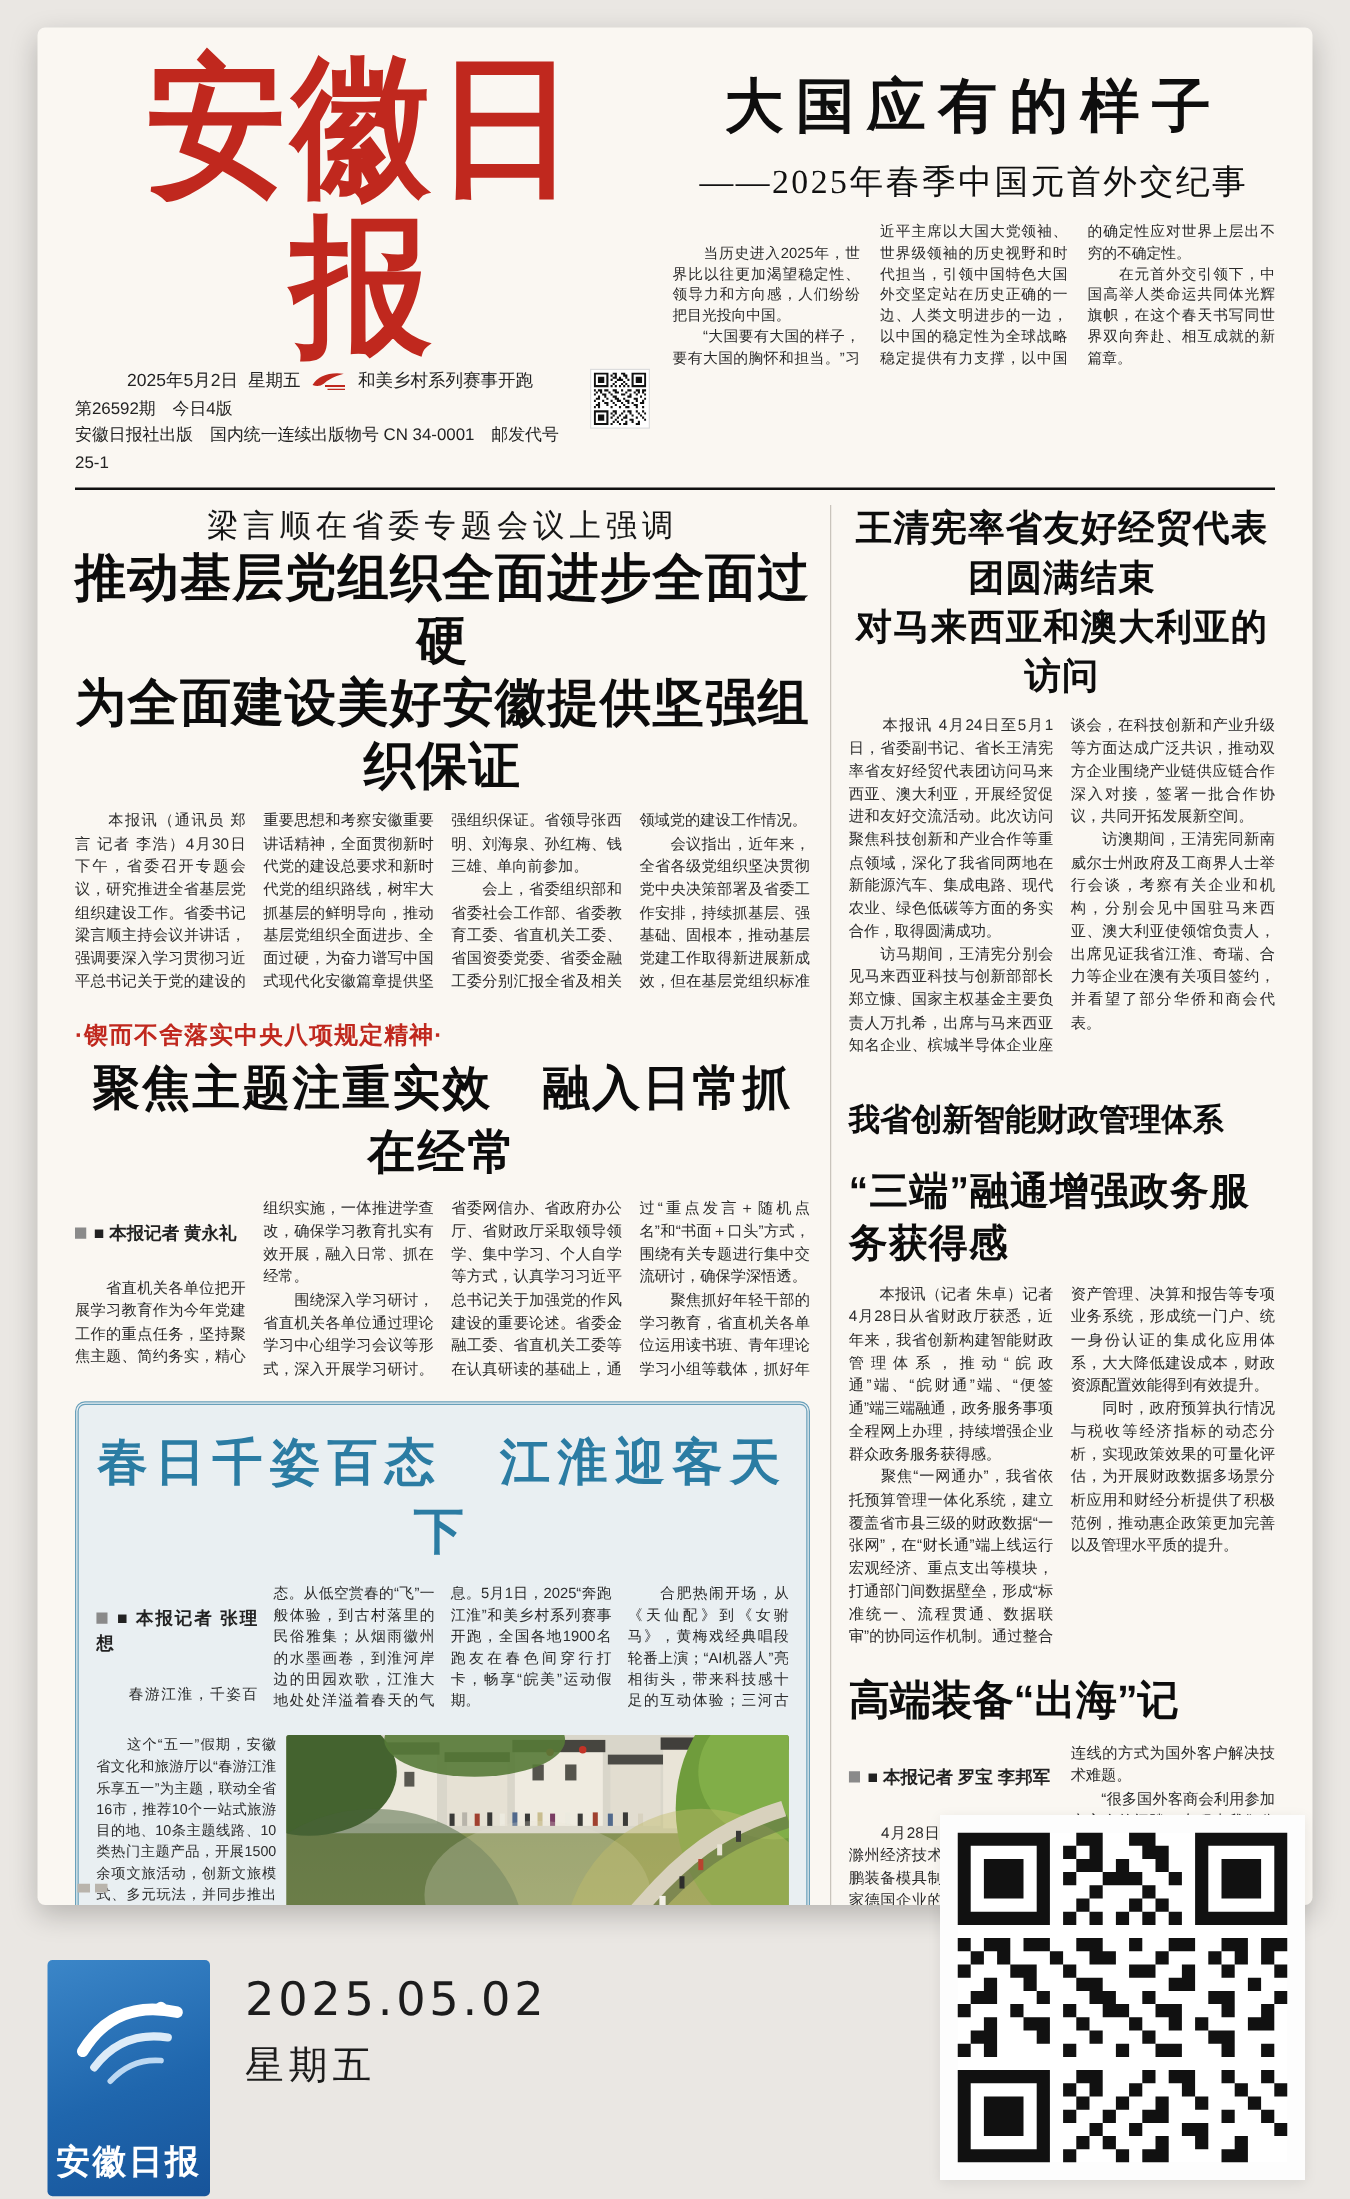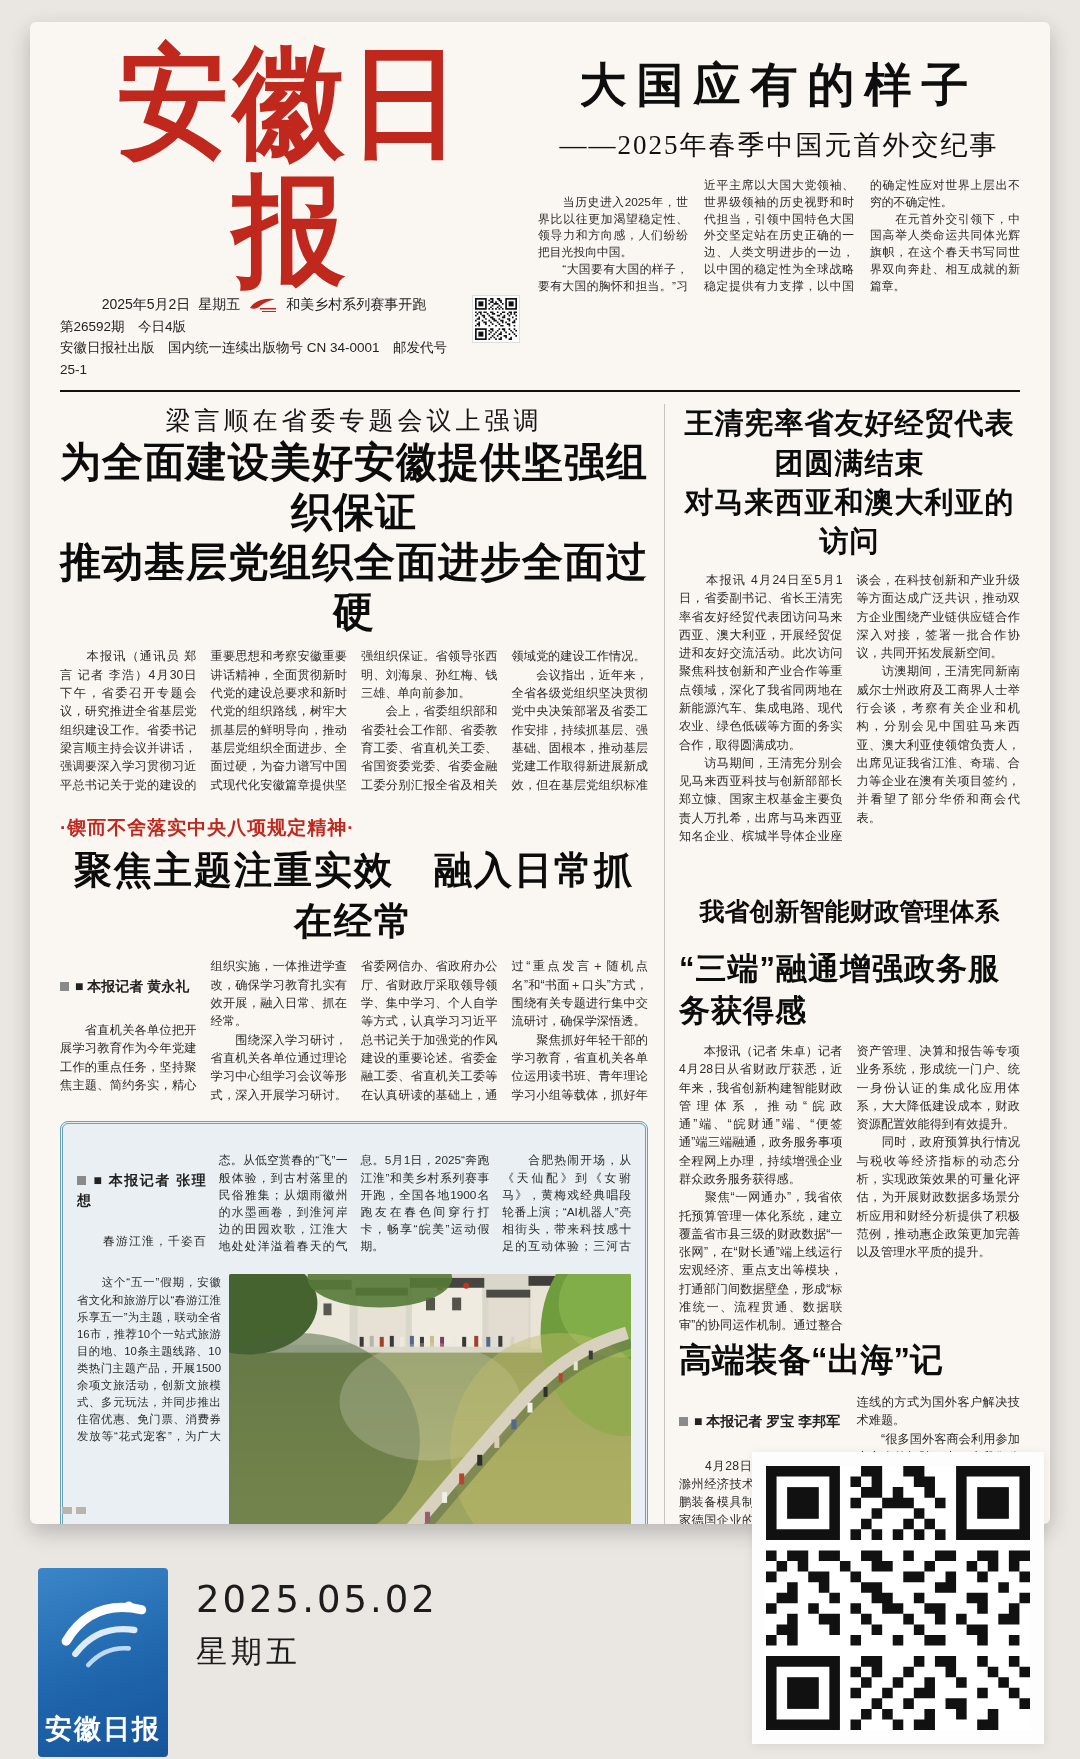--- a/index.html
+++ b/index.html
@@ -42,24 +42,24 @@
   .cols4 { column-count:4; height:156px; }
   .red-kicker { color:#c0281e; font-weight:bold; font-size:19px; margin:12px 0 4px 0; letter-spacing:1px; }
   .focus-hl { font-size:38px; font-weight:bold; text-align:center; letter-spacing:2px; color:#0c0c0c; margin:2px 0 6px 0; }
   .byline { font-size:14px; font-weight:bold; color:#222; margin-bottom:6px; display:block; white-space:normal; }
   .byline .sq { display:inline-block; width:9px; height:9px; background:#8a8a8a; margin-right:6px; }
 
   
   .visit-hl { font-size:29px; font-weight:bold; text-align:center; line-height:1.35; letter-spacing:1px; color:#0c0c0c; }
   .cols2 { column-count:2; }
   .visit-body { height:292px; margin-top:10px; }
-  .fin-kicker { font-size:25px; font-weight:bold; margin-top:32px; color:#0c0c0c;text-align:center; }
+  .fin-kicker { font-size:25px; font-weight:bold; margin-top:16px; color:#0c0c0c; }
   .fin-hl { font-size:31px; font-weight:bold; letter-spacing:1px; margin-top:20px; color:#0c0c0c; }
   .fin-body { height:296px; margin-top:10px; }
-  .equip-hl { font-size:33px; font-weight:bold; color:#0c0c0c; }
+  .equip-hl { font-size:33px; font-weight:bold; margin-top:16px; color:#0c0c0c; }
   .equip-body { height:196px; }
 
   
   .feature { margin-top:14px; border:3px double #69a0ba; border-radius:8px; background:#e9eff2;
              padding:14px 14px 8px 14px; height:672px; overflow:hidden; position:relative; }
   .feat-title { text-align:center; font-family:"Liberation Serif","DejaVu Serif",serif; font-weight:bold;
                 color:#2b7ca3; font-size:40px; letter-spacing:6px; margin-top:4px; }
   .feat-intro { margin-top:14px; column-count:4; column-gap:13px; column-fill:auto; height:112px; overflow:hidden;
                 font-size:11.8px; line-height:1.45; text-align:justify; color:#2b2b2b; white-space:pre-line; }
   .feat-lower { display:flex; margin-top:10px; height:452px; }
@@ -146,37 +146,38 @@
       </div>
     </div>
 
     <div class="rule"></div>
 
     <div class="grid">
 
       <div class="col-left">
 
         <div class="kicker">梁言顺在省委专题会议上强调</div>
+        <div class="main-hl">推动基层党组织全面进步全面过硬</div>
         <div class="main-hl">为全面建设美好安徽提供坚强组织保证</div>
-        <div class="main-hl">推动基层党组织全面进步全面过硬</div>
         <div class="body-cols cols4">　　本报讯（通讯员 郑言 记者 李浩）4月30日下午，省委召开专题会议，研究推进全省基层党组织建设工作。省委书记梁言顺主持会议并讲话，强调要深入学习贯彻习近平总书记关于党的建设的重要思想和考察安徽重要讲话精神，全面贯彻新时代党的建设总要求和新时代党的组织路线，树牢大抓基层的鲜明导向，推动基层党组织全面进步、全面过硬，为奋力谱写中国式现代化安徽篇章提供坚强组织保证。省领导张西明、刘海泉、孙红梅、钱三雄、单向前参加。
 　　会上，省委组织部和省委社会工作部、省委教育工委、省直机关工委、省国资委党委、省委金融工委分别汇报全省及相关领域党的建设工作情况。
 　　会议指出，近年来，全省各级党组织坚决贯彻党中央决策部署及省委工作安排，持续抓基层、强基础、固根本，推动基层党建工作取得新进展新成效，但在基层党组织标准化规范化建设、党员队伍教育管理、压实基层党建责任等方面还存在一些薄弱环节，要深入研究，拿出有力举措加以解决。
 　　会议强调，要把基层党组织建设成为坚定践行“两个维护”的坚强战斗堡垒，扎实开展深入贯彻中央八项规定精神学习教育，以严的标准、严的要求一体推进学查改，注重开门搞教育，真正让群众可感可及。要在完善推进机制上下更大力气，压实基层党建责任链条，持续为基层减负赋能，加大基层保障力度，推动各项任务一贯到底、落实落细。</div>
 
         <div class="red-kicker">·锲而不舍落实中央八项规定精神·</div>
         <div class="focus-hl">聚焦主题注重实效　融入日常抓在经常</div>
         <div class="body-cols cols4" style="height:150px">
           <span class="byline"><span class="sq"></span><span>■ 本报记者 黄永礼</span></span>
           <span>　　省直机关各单位把开展学习教育作为今年党建工作的重点任务，坚持聚焦主题、简约务实，精心组织实施，一体推进学查改，确保学习教育扎实有效开展，融入日常、抓在经常。
 　　围绕深入学习研讨，省直机关各单位通过理论学习中心组学习会议等形式，深入开展学习研讨。省委网信办、省政府办公厅、省财政厅采取领导领学、集中学习、个人自学等方式，认真学习习近平总书记关于加强党的作风建设的重要论述。省委金融工委、省直机关工委等在认真研读的基础上，通过“重点发言＋随机点名”和“书面＋口头”方式，围绕有关专题进行集中交流研讨，确保学深悟透。
 　　聚焦抓好年轻干部的学习教育，省直机关各单位运用读书班、青年理论学习小组等载体，抓好年轻干部特别是关键岗位、新提拔的年轻干部学习教育，认真开展学习研讨、问题查摆、整改落实。省档案馆组织年轻干部参观“中国共产党人的家风”档案展、省保密警示教育中心，引导年轻干部不断提高自身修养，强化保密意识，不断筑牢拒腐防变的防线。团省委举办年轻干部座谈会、编发年轻干部违纪违法典型案例、建立分层分类谈心谈话机制，梳理纪检监察、巡视巡察、社会监督、督促检查、信访反映的领导班子和领导干部违反中央八项规定及其实施细则精神问题。省发展改革委通过实地调研、走访座谈、网络平台等听取意见建议，列出问题清单，推出细化整改措施，压实整改整治任务落实，为基层减负赋能。</span>
         </div>
 
         <div class="feature">
+          <div class="feat-title">春日千姿百态　江淮迎客天下</div>
           <div class="feat-intro">
             <span class="byline"><span class="sq"></span><span>■ 本报记者 张理想</span></span>
             <span>　　春游江淮，千姿百态。从低空赏春的“飞”一般体验，到古村落里的民俗雅集；从烟雨徽州的水墨画卷，到淮河岸边的田园欢歌，江淮大地处处洋溢着春天的气息。5月1日，2025“奔跑江淮”和美乡村系列赛事开跑，全国各地1900名跑友在春色间穿行打卡，畅享“皖美”运动假期。
 　　合肥热闹开场，从《天仙配》到《女驸马》，黄梅戏经典唱段轮番上演；“AI机器人”亮相街头，带来科技感十足的互动体验；三河古镇夜游灯会流光溢彩……全省各地假日模式全面开启：淮北推出8万个停车位免费向市民游客开放；黟县宏村摆起“村宴大食堂”；景区的10元惠民票、“小红帽”志愿服务队，以花式宠客迎接八方来客。</span>
           </div>
           <div class="feat-lower">
             <div class="narrow">
               <div class="narrow-text">　　这个“五一”假期，安徽省文化和旅游厅以“春游江淮 乐享五一”为主题，联动全省16市，推荐10个一站式旅游目的地、10条主题线路、10类热门主题产品，开展1500余项文旅活动，创新文旅模式、多元玩法，并同步推出住宿优惠、免门票、消费券发放等“花式宠客”，为广大游客打造一场“皖美”假期。</div>
 
             </div>

